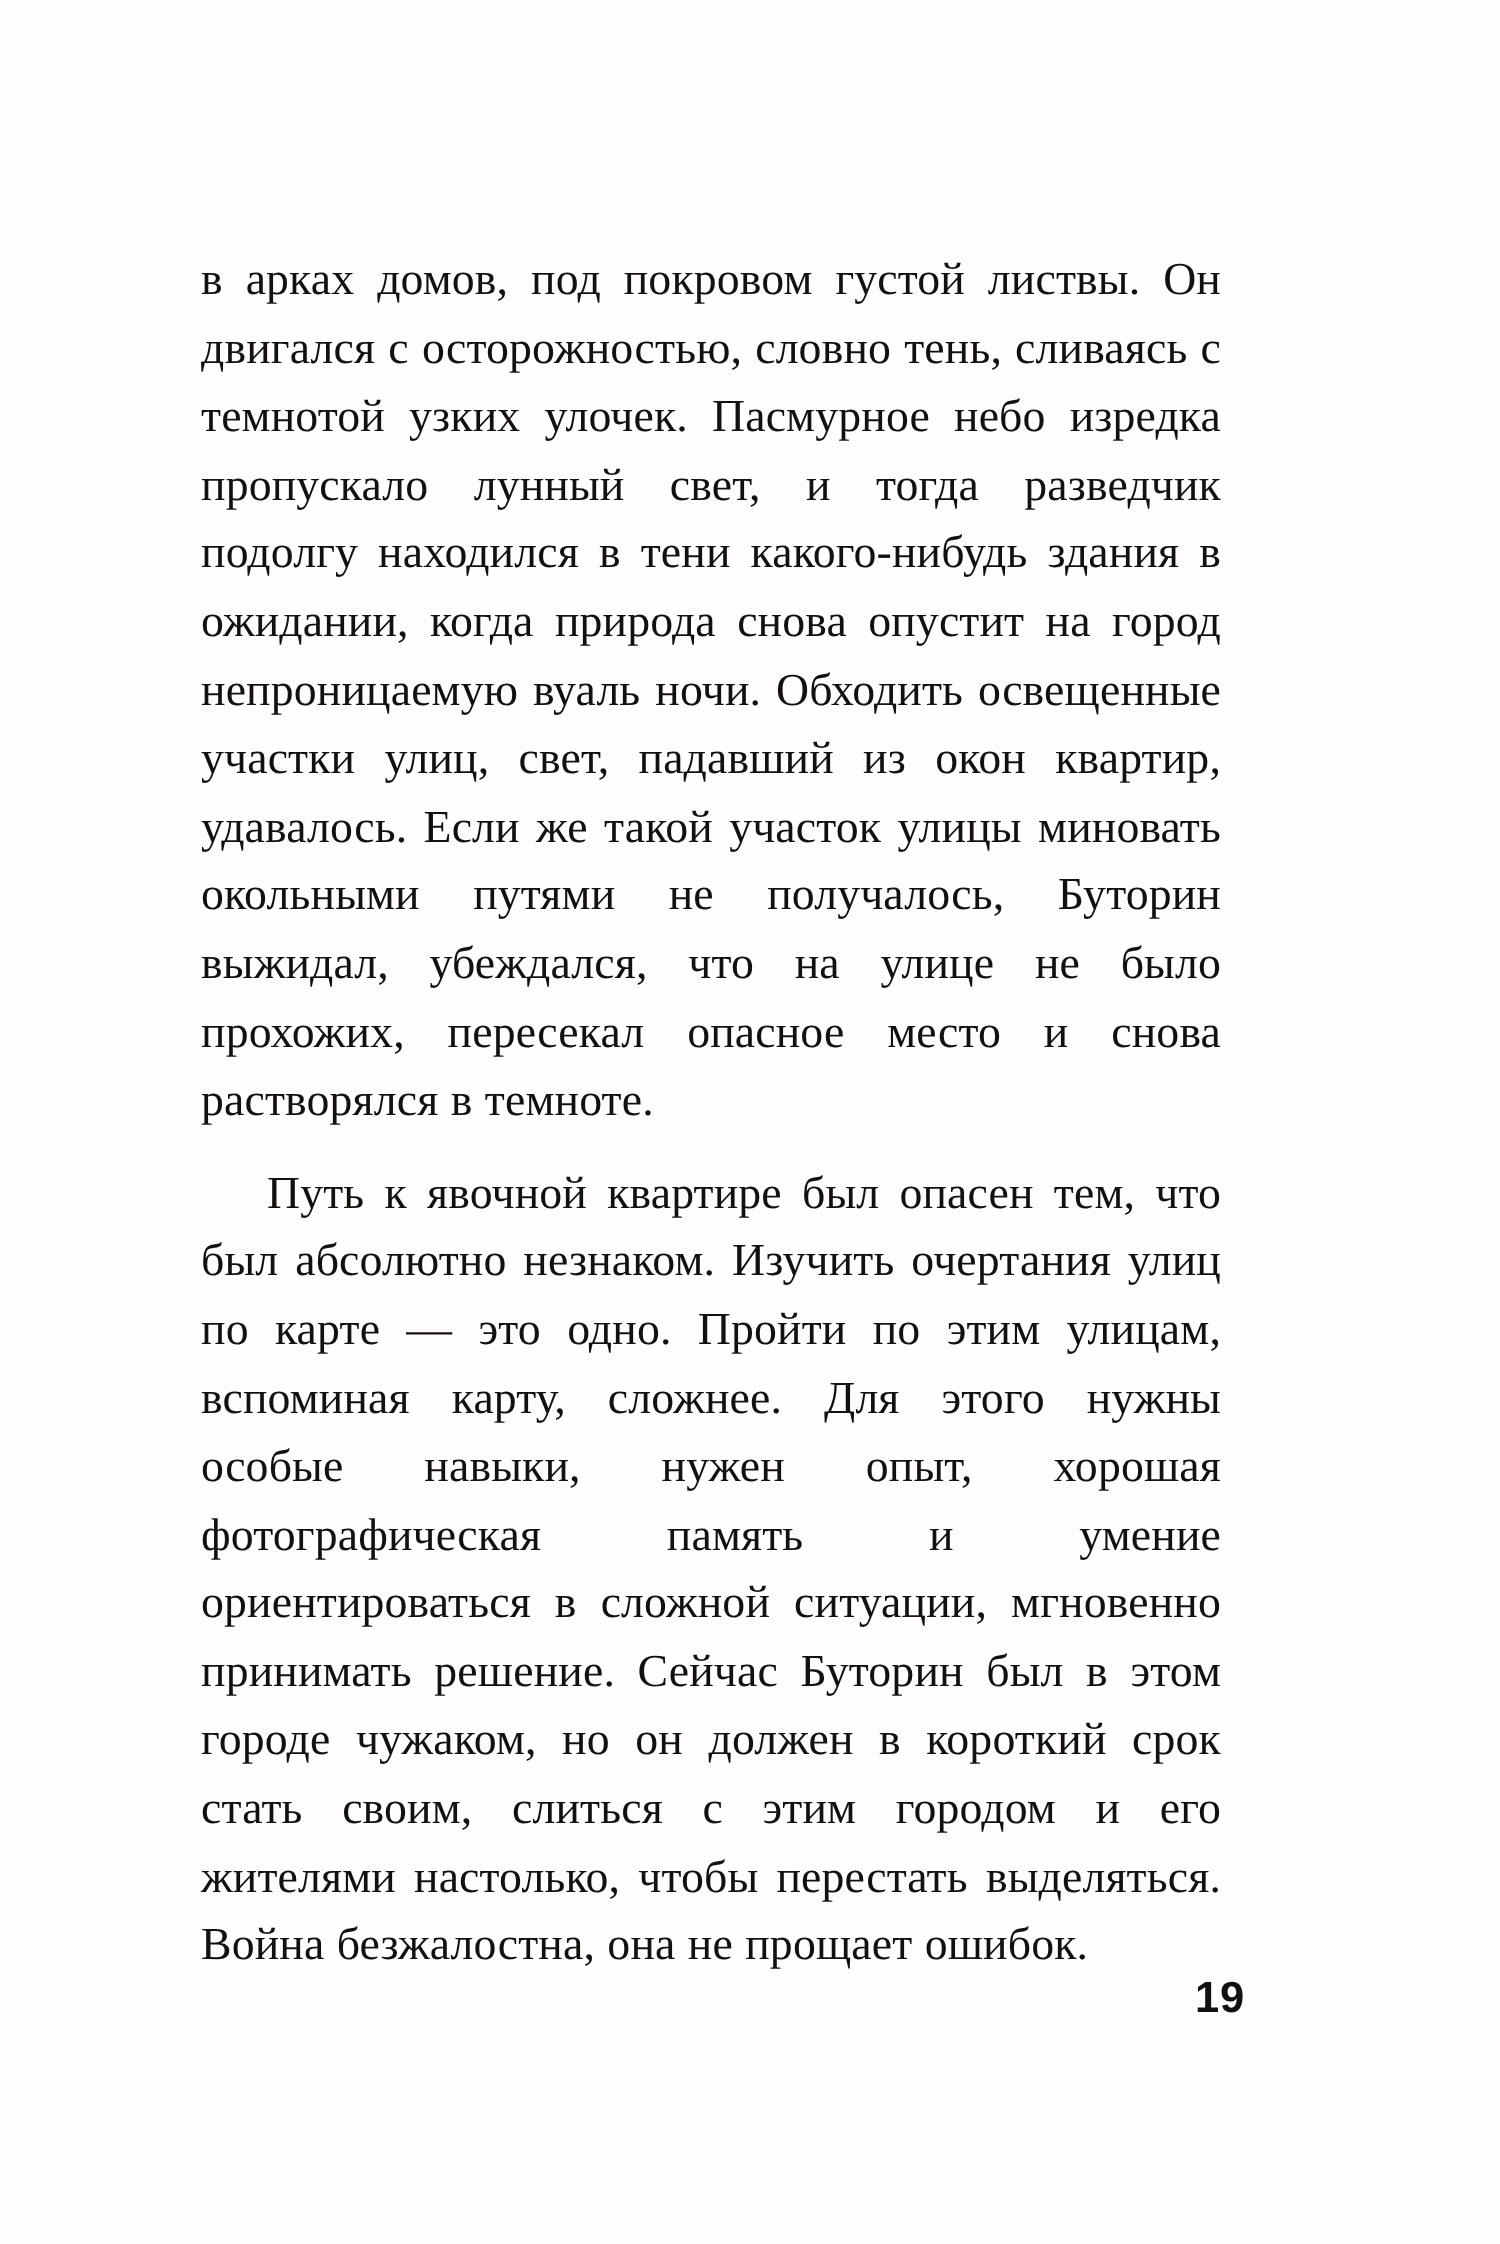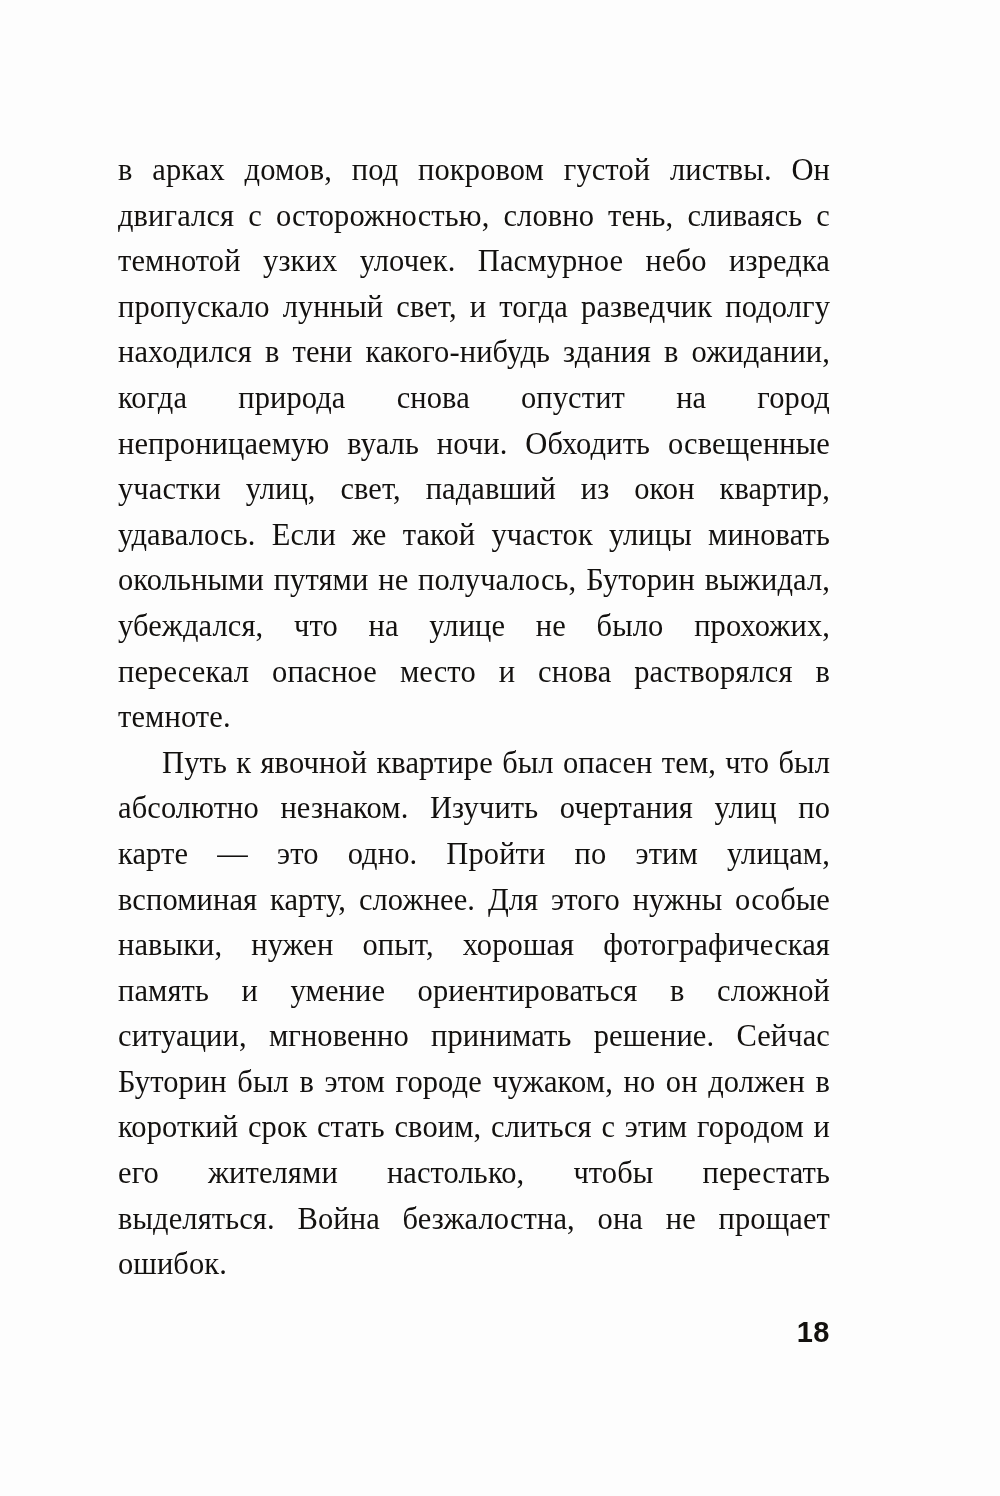--- a/index.html
+++ b/index.html
@@ -19,21 +19,21 @@
     box-sizing: border-box;
     background: #fdfdfd;
   }
   .text-column {
     position: absolute;
     left: 118px;
     top: 148px;
     width: 712px;
   }
   .para {
-    margin: 0;
+    margin: 16px;
     font-size: 30.5px;
     line-height: 45.6px;
     color: #13110f;
     text-align: justify;
     text-justify: inter-word;
     letter-spacing: 0.1px;
     word-spacing: 0.5px;
     hyphens: manual;
   }
   .para + .para {
@@ -51,14 +51,14 @@
   }
 </style>
 </head>
 <body>
 
 <div class="page">
   <div class="text-column">
     <p class="para">в арках домов, под покровом густой листвы. Он двигался с осторожностью, словно тень, сливаясь с темнотой узких улочек. Пасмурное небо изредка пропускало лунный свет, и тогда разведчик подолгу находился в тени какого-нибудь здания в ожидании, когда природа снова опустит на город непроницаемую вуаль ночи. Обходить освещенные участки улиц, свет, падавший из окон квартир, удавалось. Если же такой участок улицы миновать окольными путями не получалось, Буторин выжидал, убеждался, что на улице не было прохожих, пересекал опасное место и снова растворялся в темноте.</p>
     <p class="para">Путь к явочной квартире был опасен тем, что был абсолютно незнаком. Изучить очертания улиц по карте — это одно. Пройти по этим улицам, вспоминая карту, сложнее. Для этого нужны особые навыки, нужен опыт, хорошая фотографическая память и умение ориентироваться в сложной ситуации, мгновенно принимать решение. Сейчас Буторин был в этом городе чужаком, но он должен в короткий срок стать своим, слиться с этим городом и его жителями настолько, чтобы перестать выделяться. Война безжалостна, она не прощает ошибок.</p>
   </div>
-  <div class="page-number">18</div>
+  <div class="page-number">19</div>
 </div>
 
 </body></html>

